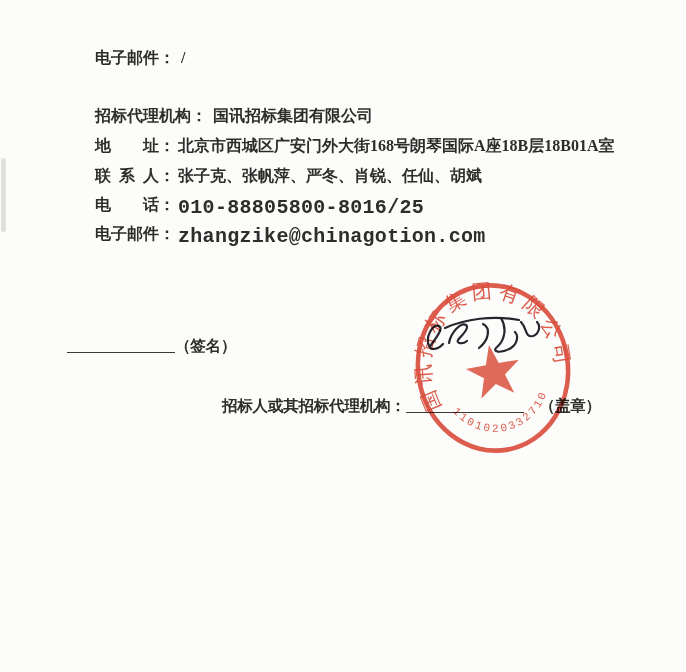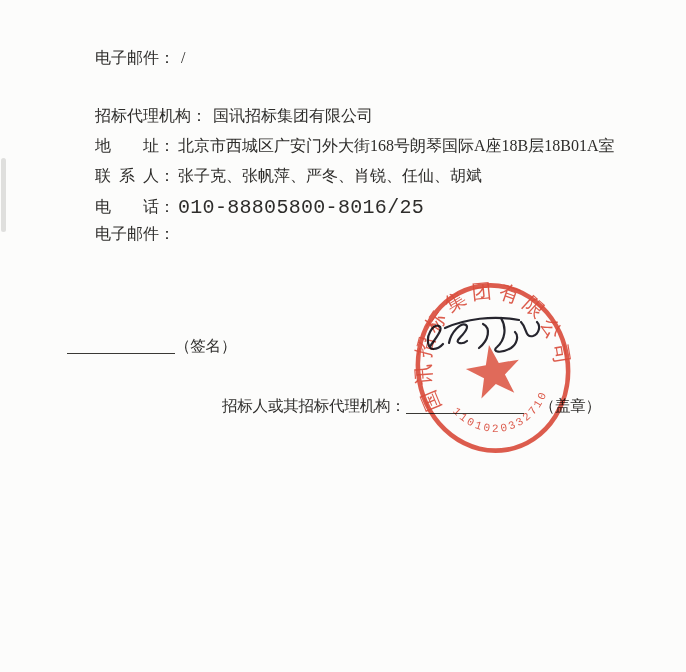--- a/index.html
+++ b/index.html
@@ -2,21 +2,21 @@
 <html><head>
 <meta charset="utf-8">
 <style>
   html,body{margin:0;padding:0;background:#ffffff;}
   .page{
     position:relative;width:686px;height:672px;margin:0 auto;
     background:#fcfcfb;overflow:hidden;
     font-family:"Liberation Serif","DejaVu Serif",serif;
     color:#2e2d2b;
   }
-  .row{position:absolute;display:flex;align-items:center;font-size:16px;white-space:pre;line-height:1.15;}
+  .row{position:absolute;display:flex;align-items:flex-start;font-size:16px;white-space:pre;line-height:1.15;font-weight:bold;}
   .lbl{display:inline-flex;justify-content:space-between;width:64px;}
   .colon{display:inline-block;}
   .val{margin-left:3px;}
   .val.near{margin-left:6px;}
   .mono{font-family:"Liberation Mono","DejaVu Sans Mono",monospace;font-size:20px;letter-spacing:.3px;}
   .sigrow{font-size:15.5px;letter-spacing:-0.2px;}
   .uline{display:inline-block;border-bottom:1.5px solid #3a3935;height:15px;vertical-align:baseline;}
   .uline.a{width:108px;}
   .uline.b{width:118px;}
   .suffix-b{margin-left:16px;}
@@ -45,21 +45,21 @@
 
   <div class="row" style="left:95px;top:167px">
     <span class="lbl"><span>联</span><span>系</span><span>人</span></span><span class="colon">：</span><span class="val">张子克、张帆萍、严冬、肖锐、任仙、胡斌</span>
   </div>
 
   <div class="row" style="left:95px;top:196px">
     <span class="lbl"><span>电</span><span>话</span></span><span class="colon">：</span><span class="val mono">010-88805800-8016/25</span>
   </div>
 
   <div class="row" style="left:95px;top:225px">
-    <span class="lbl"><span>电</span><span>子</span><span>邮</span><span>件</span></span><span class="colon">：</span>
+    <span class="lbl"><span>电</span><span>子</span><span>邮</span><span>件</span></span><span class="colon">：</span><span class="val mono">zhangzike@chinagotion.com</span>
   </div>
 
   <div class="row sigrow" style="left:67px;top:337px">
     <span class="uline a"></span><span>（签名）</span>
   </div>
 
   <div class="row sigrow" style="left:222px;top:397px">
     <span>招标人或其招标代理机构：</span><span class="uline b"></span><span class="suffix-b">（盖章）</span>
   </div>
 

